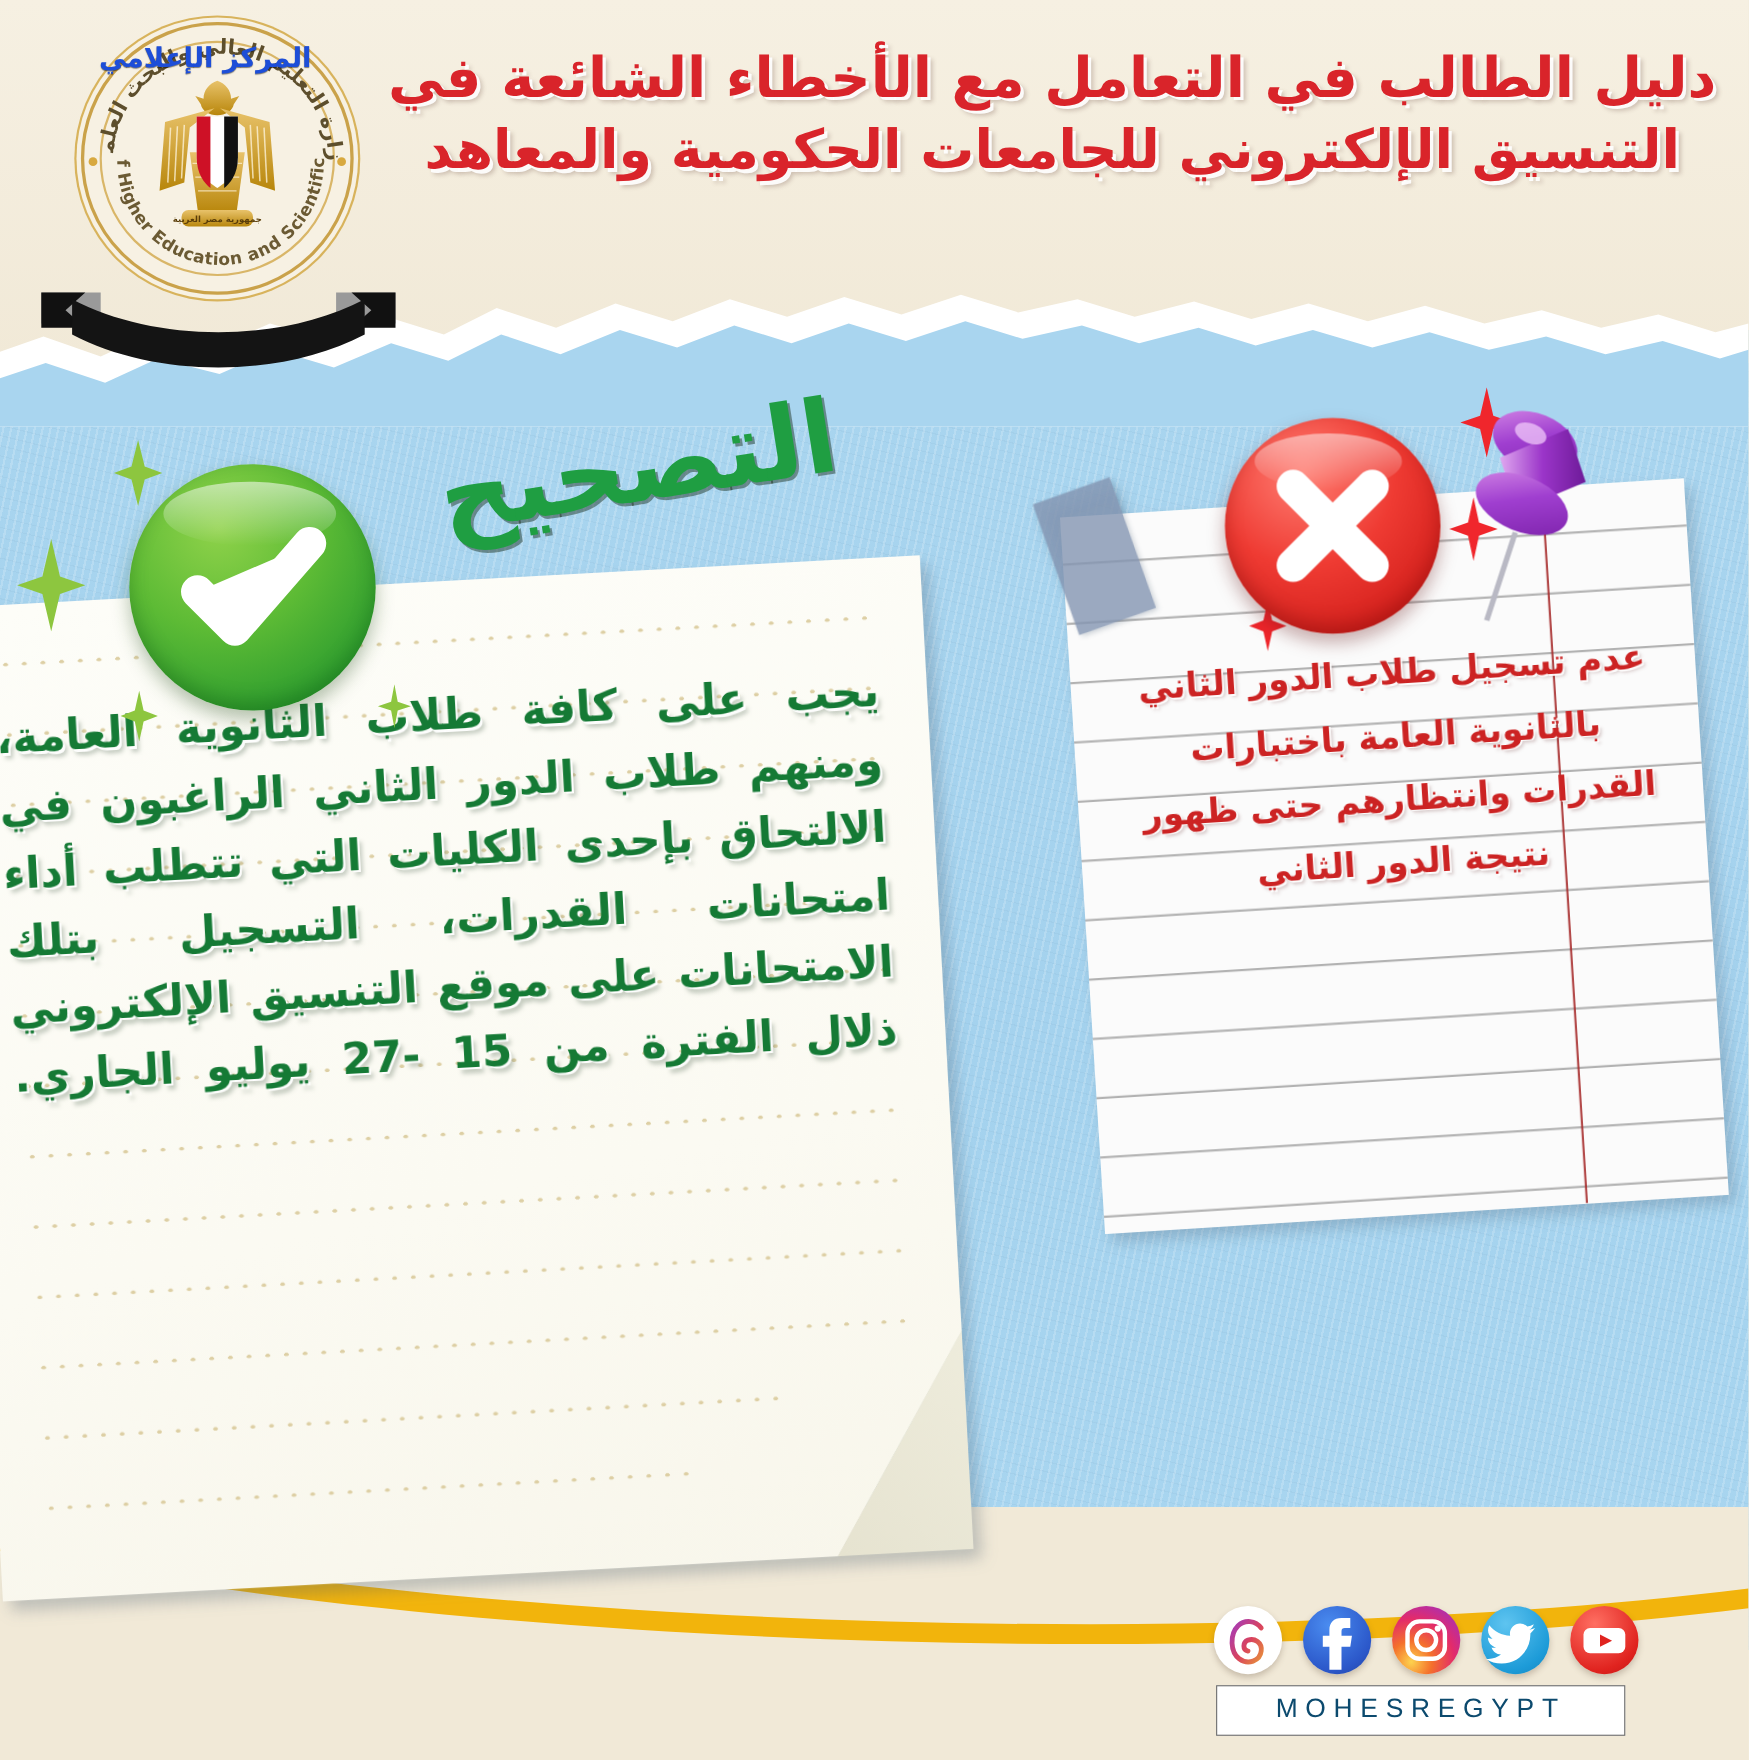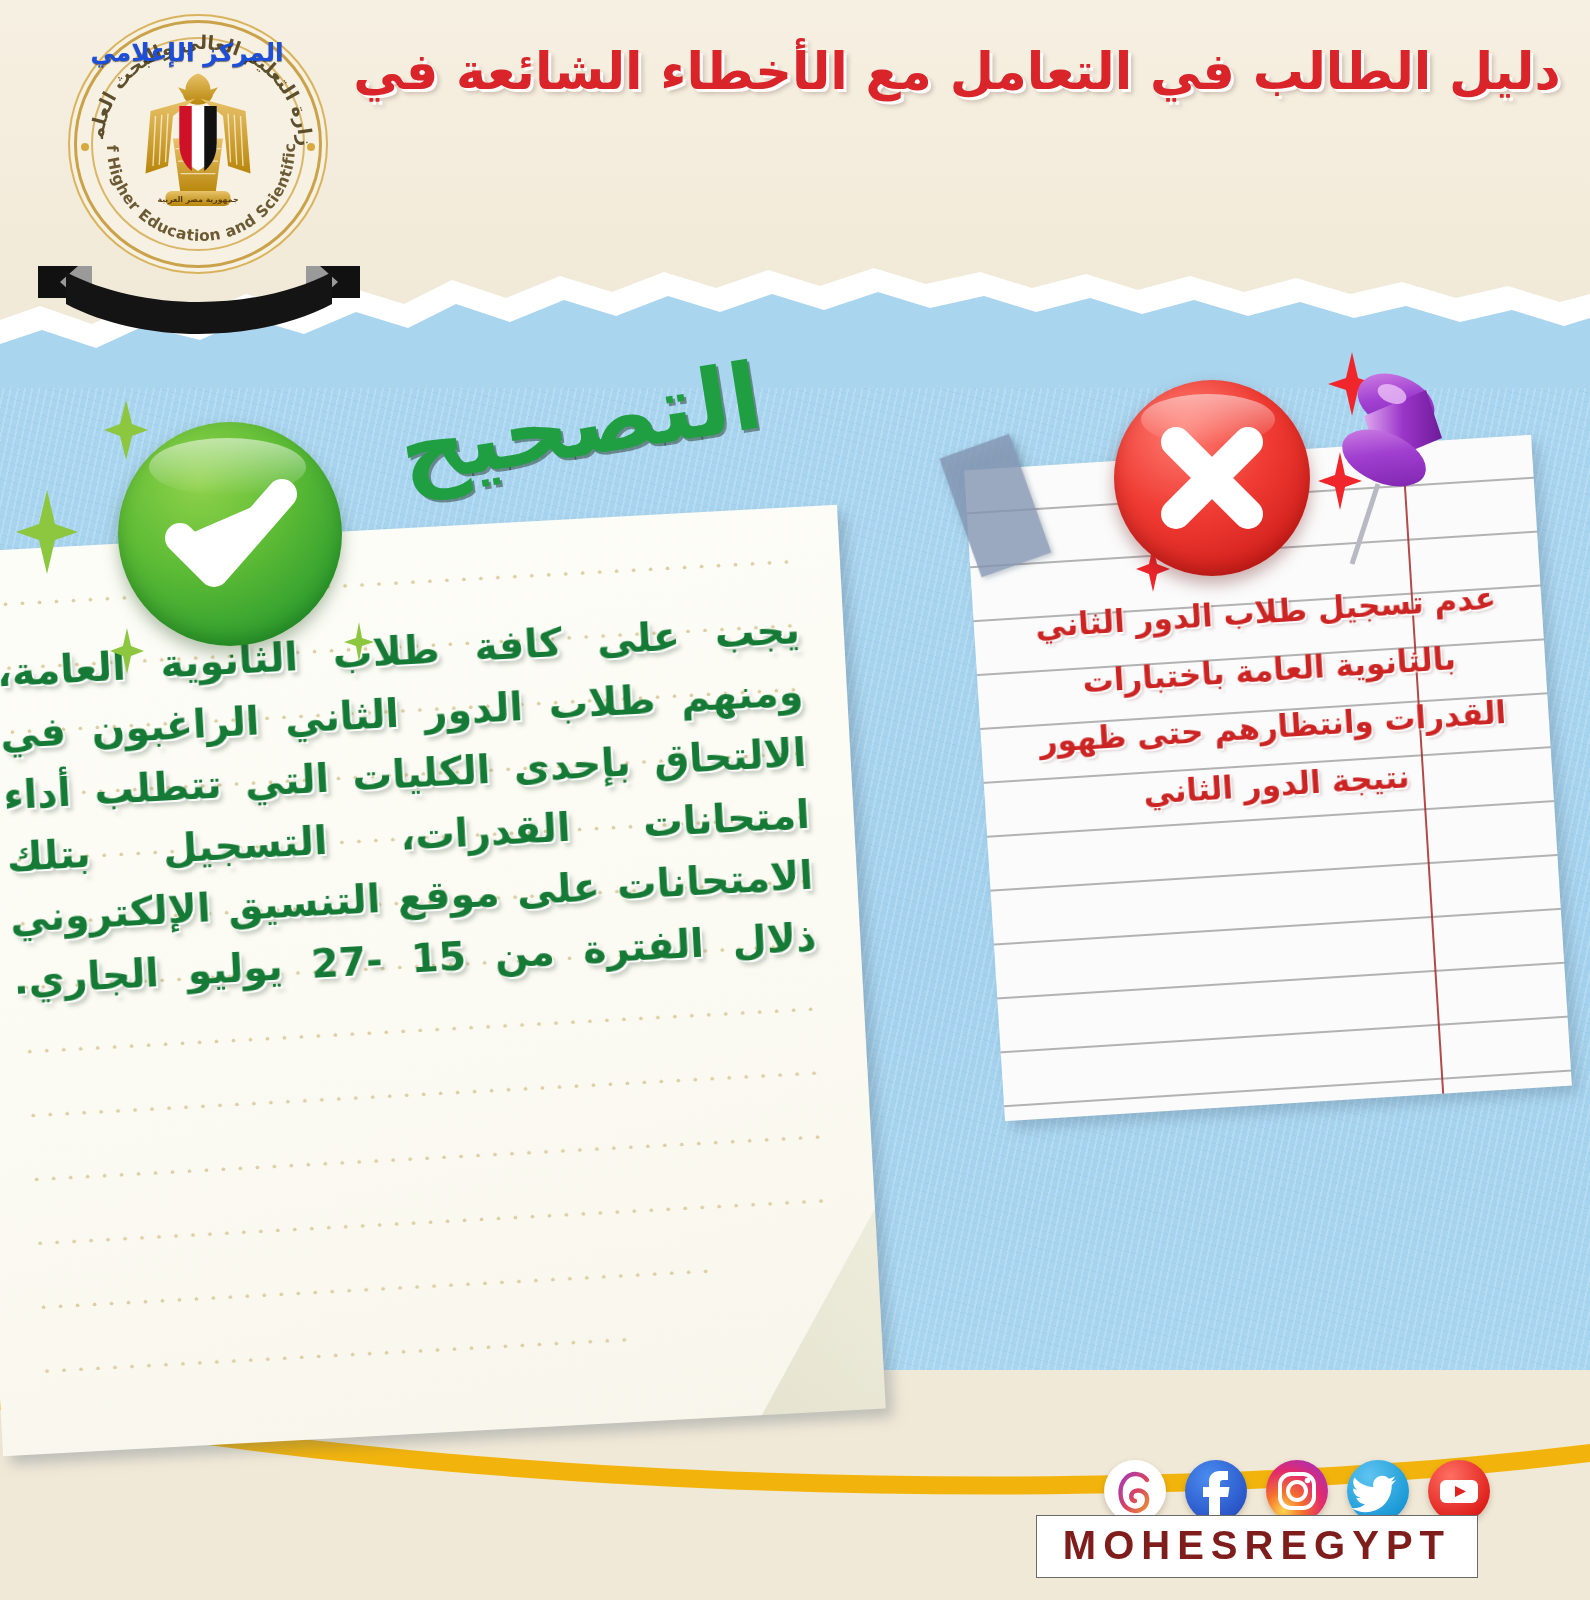--- a/index.html
+++ b/index.html
@@ -101,21 +101,21 @@
     display:flex; gap:19px; align-items:center; direction:ltr;
   }
   .sicon{ width:62px; height:62px; border-radius:50%; position:relative;
           box-shadow:0 3px 6px rgba(90,70,50,.28); }
   .handle-box{
     position:absolute; right:112px; bottom:22px; z-index:9;
     background:#ffffff; border:1.5px solid #6a6a6a;
     padding:7px 26px 9px; min-width:372px; text-align:center;
   }
   .handle-box span{
-    font-size:40px; font-weight:700; color:#7f1d1d; letter-spacing:7px;
+    font-size:24px; font-weight:400; color:#0c4a6e; letter-spacing:7px;
     font-family:"Liberation Sans",sans-serif;
   }
 
   
   .head-correct{
     position:absolute; right:830px; top:350px; z-index:12;
     direction:rtl; transform:rotate(-9deg); transform-origin:right center;
   }
   .head-correct span{
     font-size:92px; font-weight:900; color:#1f9e42; line-height:1;
@@ -288,20 +288,21 @@
       <path fill="#9a9a9a" d="M274,6 L328,6 L328,34 L274,34 Z"></path>
       <path fill="#111111" d="M6,6 L46,6 L28,22 L46,38 L6,38 Z"></path>
       <path fill="#111111" d="M328,6 L288,6 L306,22 L288,38 L328,38 Z"></path>
       <path fill="#141414" d="M34,12 C110,52 224,52 300,12 L300,44 C224,84 110,84 34,44 Z"></path>
     </svg>
     <div class="ribbon-label">المركز الإعلامي</div>
   </div>
 
   <div class="title-block">
     <div class="title-line">دليل الطالب في التعامل مع الأخطاء الشائعة في</div>
+    <div class="title-line l2">التنسيق الإلكتروني للجامعات الحكومية والمعاهد</div>
   </div>
 
   <svg class="sparkle" style="left:16px;top:490px;width:62px;height:84px" viewBox="0 0 62 84">
       <path fill="#8dc63f" d="M31,0 L39,34 L62,42 L39,50 L31,84 L23,50 L0,42 L23,34 Z"></path>
     </svg>
   <svg class="sparkle" style="left:104px;top:400px;width:44px;height:60px" viewBox="0 0 44 60">
       <path fill="#8dc63f" d="M22,0 L28,24 L44,30 L28,36 L22,60 L16,36 L0,30 L16,24 Z"></path>
     </svg>
   <svg class="sparkle" style="left:110px;top:628px;width:34px;height:46px" viewBox="0 0 34 46">
       <path fill="#8dc63f" d="M17,0 L21,18 L34,23 L21,28 L17,46 L13,28 L0,23 L13,18 Z"></path>

